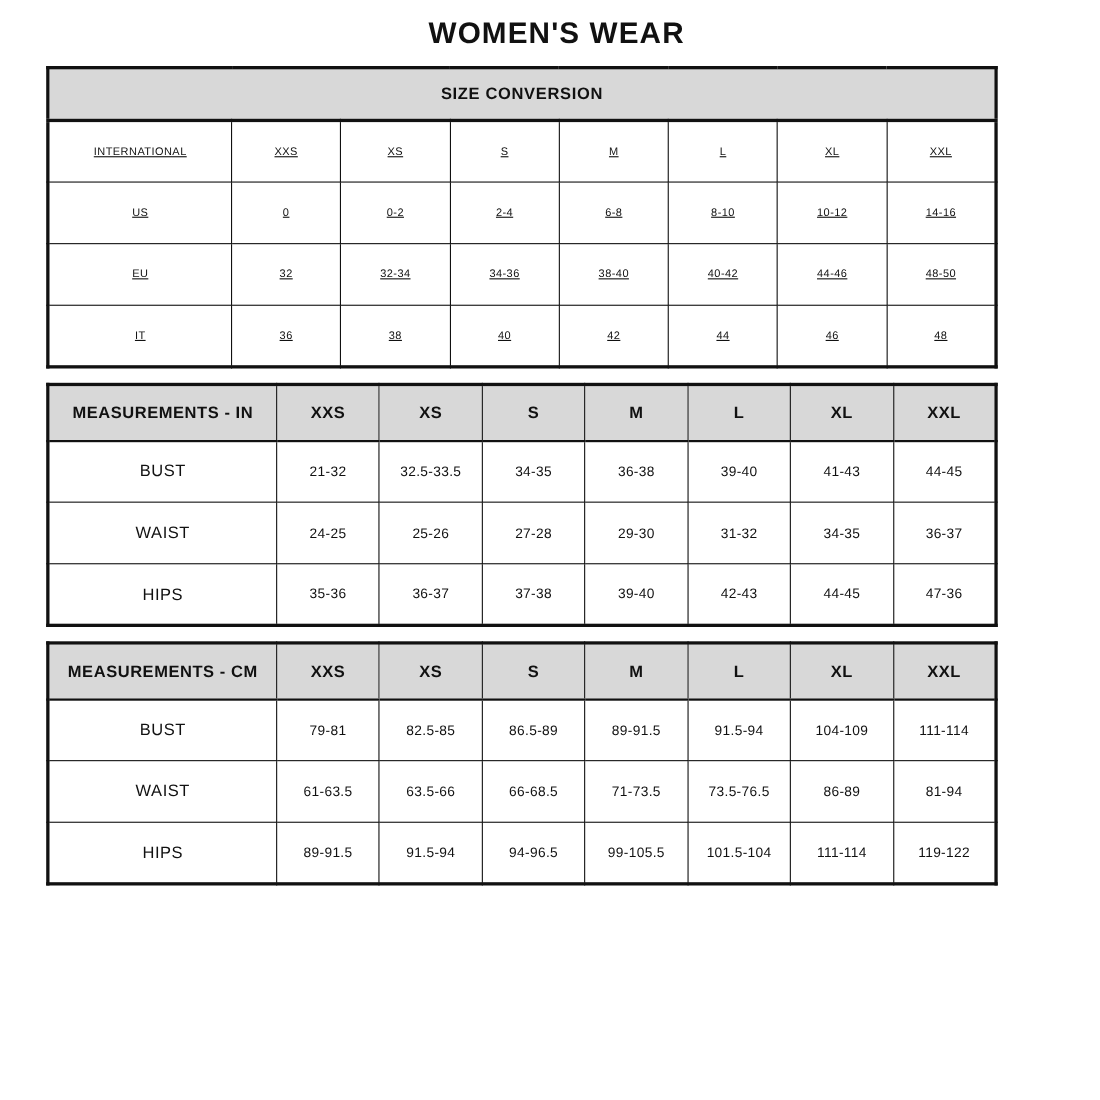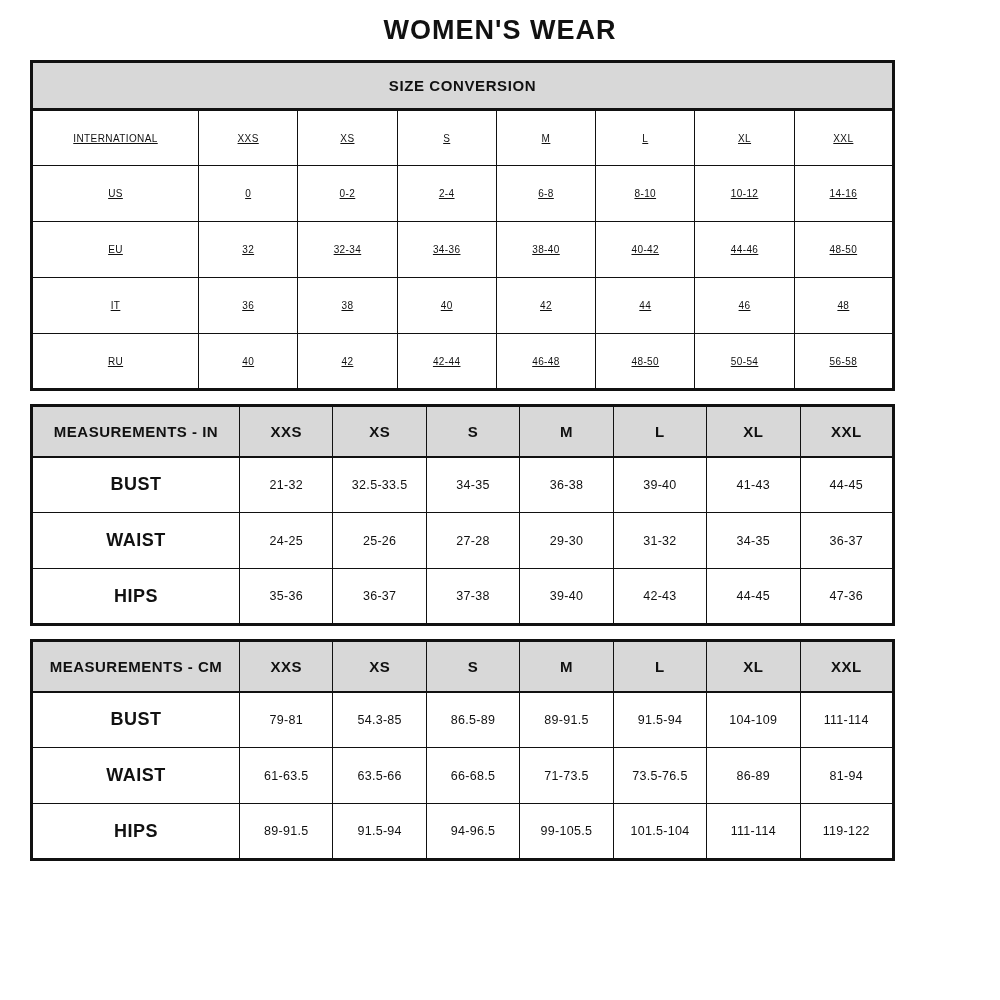--- a/index.html
+++ b/index.html
@@ -12,21 +12,21 @@
   html, body {
     margin: 0;
     padding: 0;
     width: 1000px;
     height: 1000px;
     background: var(--page-bg);
     font-family: "Liberation Sans", sans-serif;
     color: var(--text-color);
     overflow: hidden;
   }
-  .page { padding: 10px 30px 0 30px; }
+  .page { padding: 10px 30px 0 42px; }
   .page-title {
     margin: 5px 0 14px 0;
     text-align: center;
     font-size: 27px;
     font-weight: 700;
     letter-spacing: 1px;
   }
   table {
     width: 865px;
     border-collapse: collapse;
@@ -56,21 +56,21 @@
   .tbl-meas col.label-col { width: 208px; }
   .tbl-meas tr.header-row th {
     height: 51px;
     background: var(--header-bg);
     font-weight: 700;
     font-size: 15px;
     letter-spacing: 0.5px;
     border-bottom: 2.5px solid var(--border-color);
   }
   .tbl-meas td { height: 56px; font-size: 12.5px; letter-spacing: 0.3px; }
-  .tbl-meas td.label-col-cell { font-size: 18px; letter-spacing: 0.5px; font-weight: bold; }
+  .tbl-meas td.label-col-cell { font-size: 15px; letter-spacing: 0.5px; }
 </style>
 </head>
 <body>
 
 <div class="page">
 
   <h1 class="page-title">WOMEN'S WEAR</h1>
 
   <table class="tbl-conv">
     <colgroup>
@@ -122,30 +122,20 @@
         <tr>
           <td class="label-col-cell">IT</td>
           <td>36</td>
           <td>38</td>
           <td>40</td>
           <td>42</td>
           <td>44</td>
           <td>46</td>
           <td>48</td>
         </tr>
-        <tr>
-          <td class="label-col-cell">RU</td>
-          <td>40</td>
-          <td>42</td>
-          <td>42-44</td>
-          <td>46-48</td>
-          <td>48-50</td>
-          <td>50-54</td>
-          <td>56-58</td>
-        </tr>
       </tbody>
   </table>
 
   <table class="tbl-meas">
     <colgroup>
       <col class="label-col">
       <col>
         <col>
         <col>
         <col>
@@ -215,21 +205,21 @@
           <th>XS</th>
           <th>S</th>
           <th>M</th>
           <th>L</th>
           <th>XL</th>
           <th>XXL</th>
         </tr>
         <tr>
           <td class="label-col-cell">BUST</td>
           <td>79-81</td>
-          <td>54.3-85</td>
+          <td>82.5-85</td>
           <td>86.5-89</td>
           <td>89-91.5</td>
           <td>91.5-94</td>
           <td>104-109</td>
           <td>111-114</td>
         </tr>
         <tr>
           <td class="label-col-cell">WAIST</td>
           <td>61-63.5</td>
           <td>63.5-66</td>

